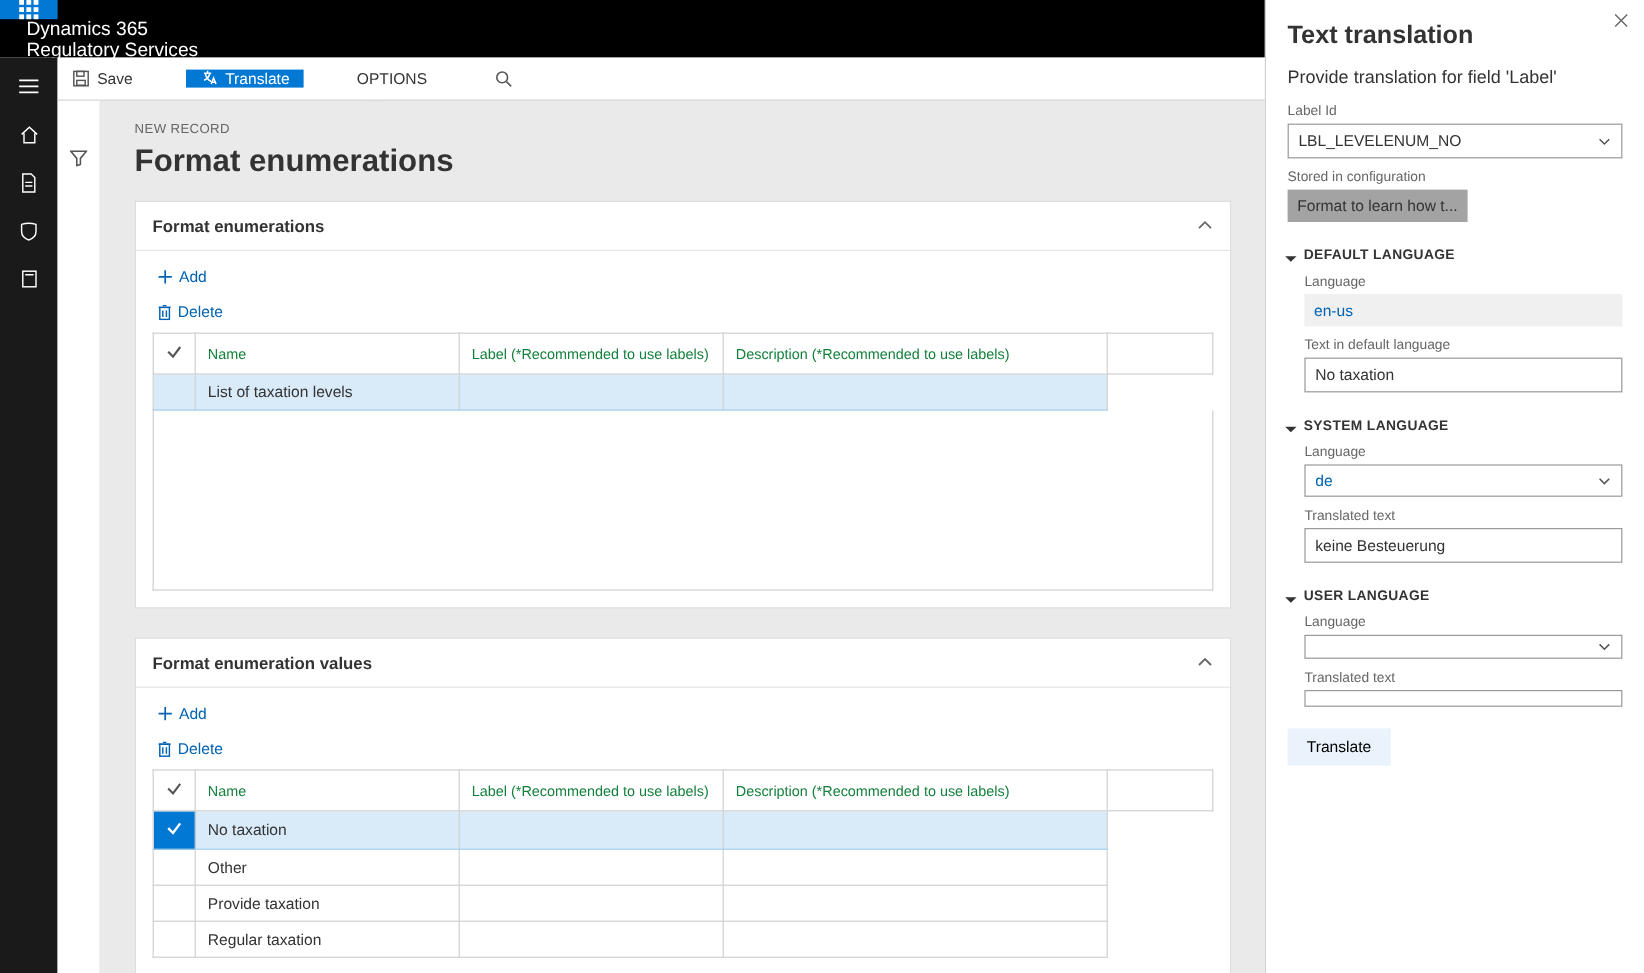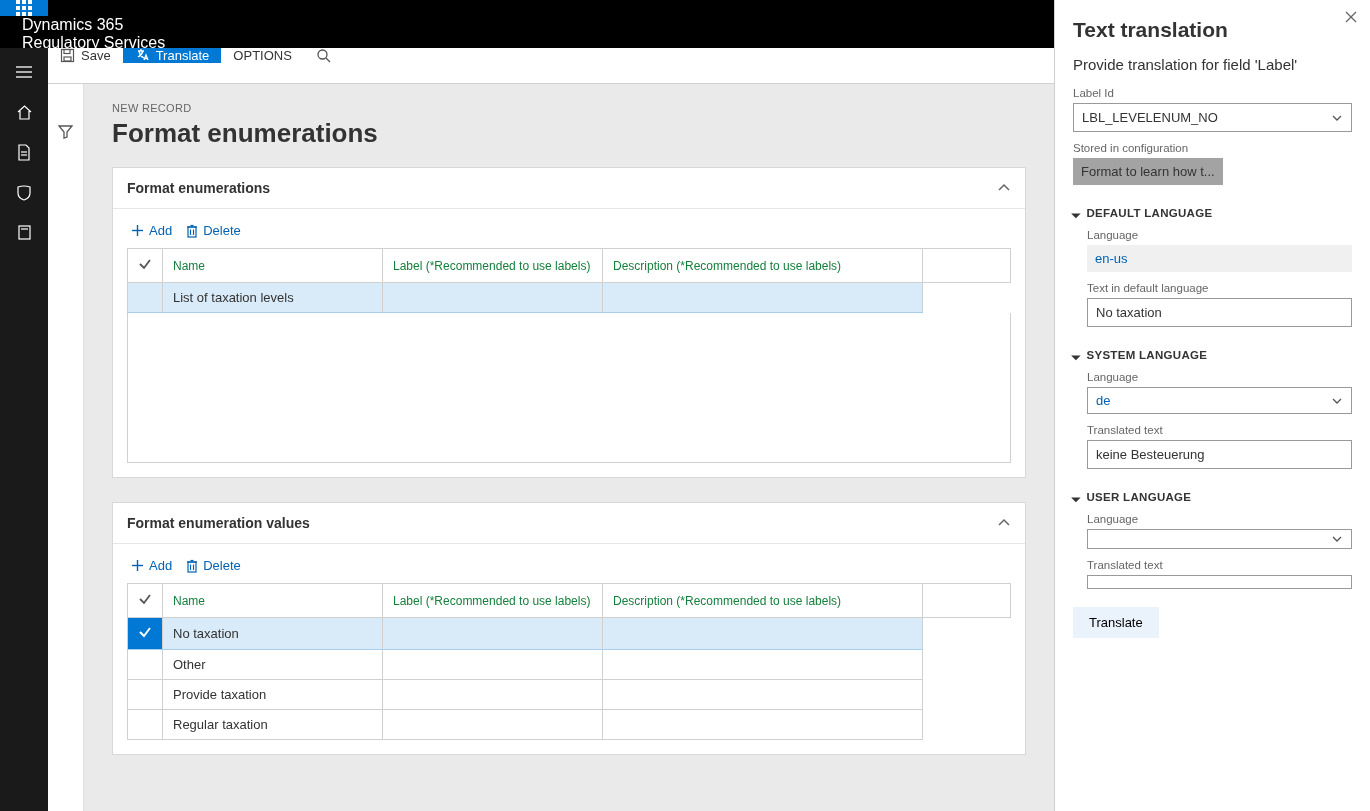--- a/index.html
+++ b/index.html
@@ -17,21 +17,21 @@
 .topnav .avatar { width: 30px; height: 30px; border-radius: 50%; background: #0078d4; color:#fff; font-size:12px; font-weight:600; display:flex; align-items:center; justify-content:center; }
 .waffle-grid { width:16px; height:16px; display:grid; grid-template-columns:repeat(3,4px); grid-template-rows:repeat(3,4px); gap:2px; }
 .waffle-grid span { background:#fff; }
 svg { display:block; }
 
 
 .leftrail { position:absolute; top:48px; left:0; bottom:0; width:48px; background:#1a1a1a; display:flex; flex-direction:column; align-items:center; padding-top:4px; }
 .leftrail > div { width:48px; height:40px; display:flex; align-items:center; justify-content:center; color:#fff; }
 
 
-.actionbar { position:absolute; top:48px; left:48px; right:0; height:36px; background:#fff; border-bottom:1px solid #d0d0d0; display:flex; align-items:flex-start; }
+.actionbar { position:absolute; top:48px; left:48px; right:0; height:36px; background:#fff; border-bottom:1px solid #d0d0d0; display:flex; align-items:center;gap:32px; }
 .actionbar .btn { padding:0 12px; display:flex; align-items:center; gap:6px; font-size:13px; color:#333; }
 .actionbar .btn.blue { background:#0078d4; color:#fff; }
 .actionbar .right { margin-left:auto; display:flex; align-items:center; }
 .actionbar .right > div { width:36px; height:36px; display:flex; align-items:center; justify-content:center; position:relative; }
 .notif-badge { position:absolute; top:4px; right:3px; background:#0078d4; color:#fff; border-radius:8px; min-width:14px; height:14px; font-size:9px; display:flex; align-items:center; justify-content:center; padding:0 3px; }
 
 
 .filterrail { position:absolute; top:84px; left:48px; bottom:0; width:36px; background:#fff; border-right:1px solid #e0e0e0; display:flex; flex-direction:column; align-items:center; padding-top:40px; }
 
 
@@ -41,21 +41,21 @@
 .main-inner::-webkit-scrollbar-thumb { background:#bcbcbc; border-radius:4px; }
 
 .newrec { font-size:11px; color:#666; letter-spacing:0.3px; margin-bottom:4px; }
 .pagetitle { font-size:26px; font-weight:600; margin-bottom:18px; }
 
 .card { background:#fff; border:1px solid #d8d8d8; margin-bottom:24px; }
 .card-head { padding:12px 14px; border-bottom:1px solid #e5e5e5; display:flex; align-items:center; font-weight:600; font-size:14px; }
 .card-head .chev { margin-left:auto; color:#666; }
 .card-body { padding:10px 14px 14px 14px; }
 
-.toolbar { display:flex; gap:14px; padding:4px 0 10px 4px; }
+.toolbar { display:flex; gap:14px; padding:4px 0 10px 4px;flex-direction:column; }
 .toolbar .a { color:#0062b3; display:flex; align-items:center; gap:5px; font-size:13px; }
 
 table.grid { border-collapse:collapse; width:100%; }
 table.grid th, table.grid td { border:1px solid #d0d0d0; text-align:left; font-weight:400; }
 table.grid th { background:#fff; font-size:12px; color:#15803d; padding:8px 10px; }
 table.grid td { padding:7px 10px; font-size:13px; }
 table.grid .chkcol { width:30px; text-align:center; }
 table.grid tbody tr.selected td { background:#d9ebf9; border-top:1px solid #a7cfed; border-bottom:1px solid #a7cfed; }
 table.grid tbody tr.selected .chkcol { background:#0078d4; }
 .grid-spacer { height:150px; border:1px solid #d0d0d0; border-top:none; }

